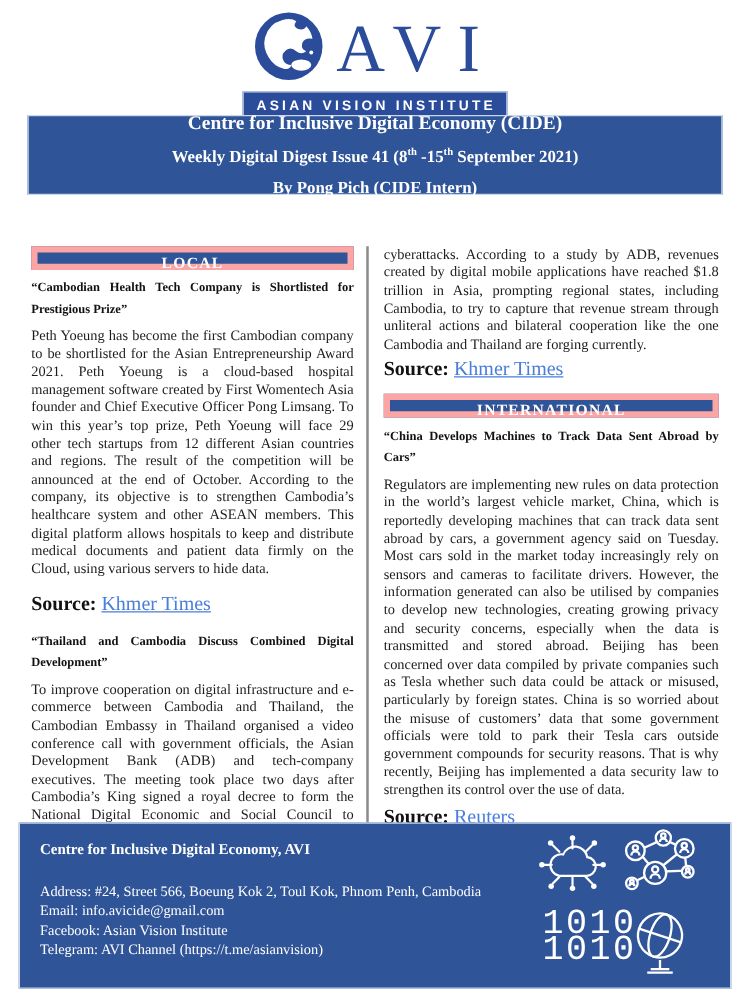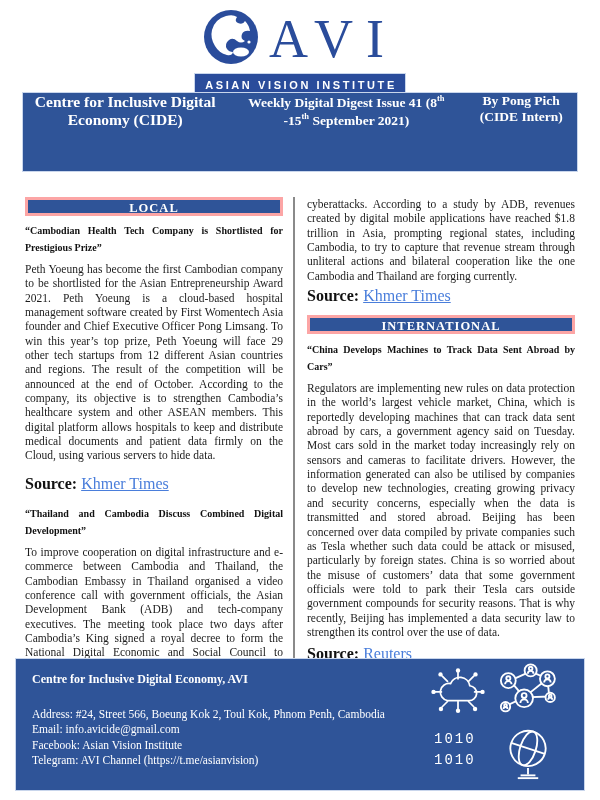--- a/index.html
+++ b/index.html
@@ -24,38 +24,38 @@
     display: inline-block; margin-top: 3px;
     background: #2A4C9B; color: #fff;
     font-family: "Liberation Sans", sans-serif;
     font-size: 11px; font-weight: bold; letter-spacing: 2.6px;
     padding: 5px 8px 4px 10px;
     border: 1px solid #C9D6EC;
   }
 
   
   .header-band {
-    position: absolute; left: 22px; top: 92px; width: 556px; height: 80px;
+    position: absolute; left: 22px; top: 92px; width: 556px; height: 64px;
     background: #2F5498; border: 1px solid #C9D6EC;
     color: #fff; text-align: center;
-    display: flex; flex-direction: row; justify-content: center; gap: 8px;
+    display: flex; flex-direction: column; justify-content: center; gap: 8px;
   }
   .hb-line1 { font-size: 15.5px; font-weight: bold; }
   .hb-line2 { font-size: 13.5px; font-weight: bold; }
   .hb-line2 sup { font-size: 8.5px; }
   .hb-line3 { font-size: 13.5px; font-weight: bold; }
 
   
   .col { position: absolute; top: 197px; }
   .col-left  { left: 25px;  width: 258px; }
   .col-right { left: 307px; width: 268px; }
   .divider { position: absolute; left: 293px; top: 197px; width: 2px; height: 461px; background: #8A8A8A; }
 
   .band {
-    background: #2F5498; border: 3px solid #fca5a5;
+    background: #2F5498; border: 5px solid #fca5a5;
     color: #fff; font-weight: bold; text-align: center;
     font-size: 12.5px; height: 19px; line-height: 17px; letter-spacing: 1px;
     margin-bottom: 6px;
   }
   .article-heading {
     font-size: 10px; font-weight: bold; color: #111;
     margin: 0 0 6px; line-height: 17px; text-align: justify;
   }
   .body-text {
     font-size: 11.5px; line-height: 14.35px; color: #1c1c1c;
@@ -79,21 +79,21 @@
   .footer-text { position: absolute; left: 16px; top: 13px; width: 390px; }
   .footer-title { font-size: 12px; font-weight: bold; margin-bottom: 20px; }
   .footer-line { font-size: 11.5px; line-height: 15.4px; }
   .footer-line b { font-weight: normal; }
   .f-icon { position: absolute; }
   .icon-cloud  { left: 414px; top: 6px; }
   .icon-people { left: 479px; top: 3px; }
   .icon-binary {
     left: 418px; top: 70px;
     font-family: "Liberation Mono", "DejaVu Sans Mono", monospace;
-    font-size: 14px; line-height: 21px; letter-spacing: 2px; color: #fff;
+    font-size: 28px; line-height: 21px; letter-spacing: 2px; color: #fff;
   }
   .icon-globe { left: 486px; top: 66px; }
 </style>
 </head>
 <body>
 
 <div class="page">
 
   <div class="logo-area">
     <div class="logo-row">

